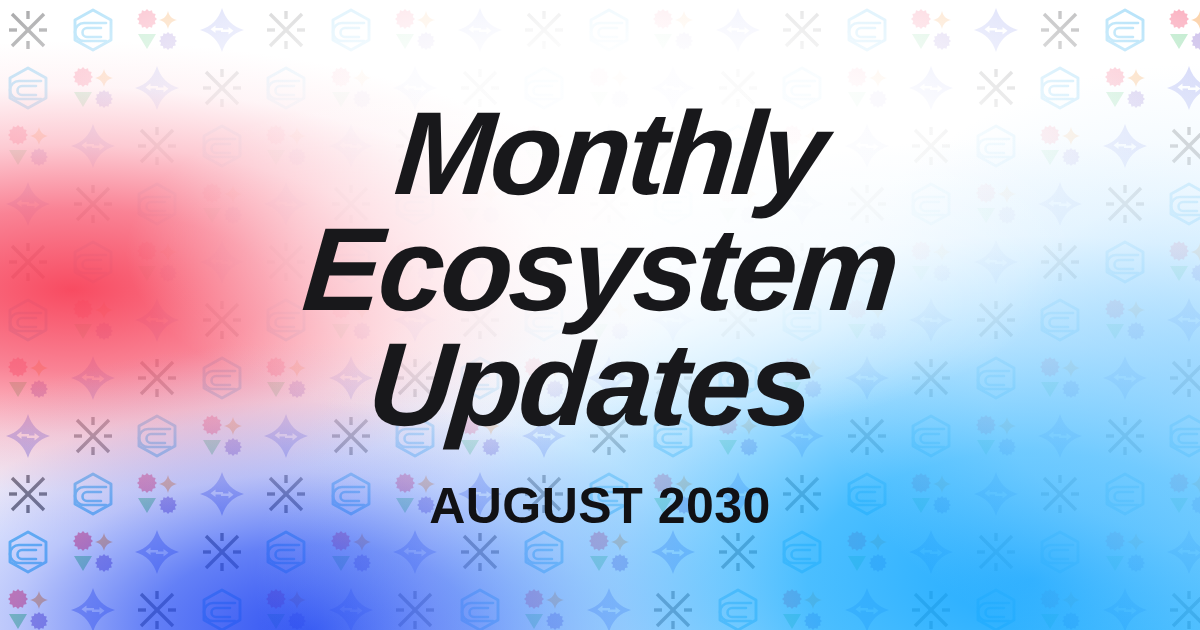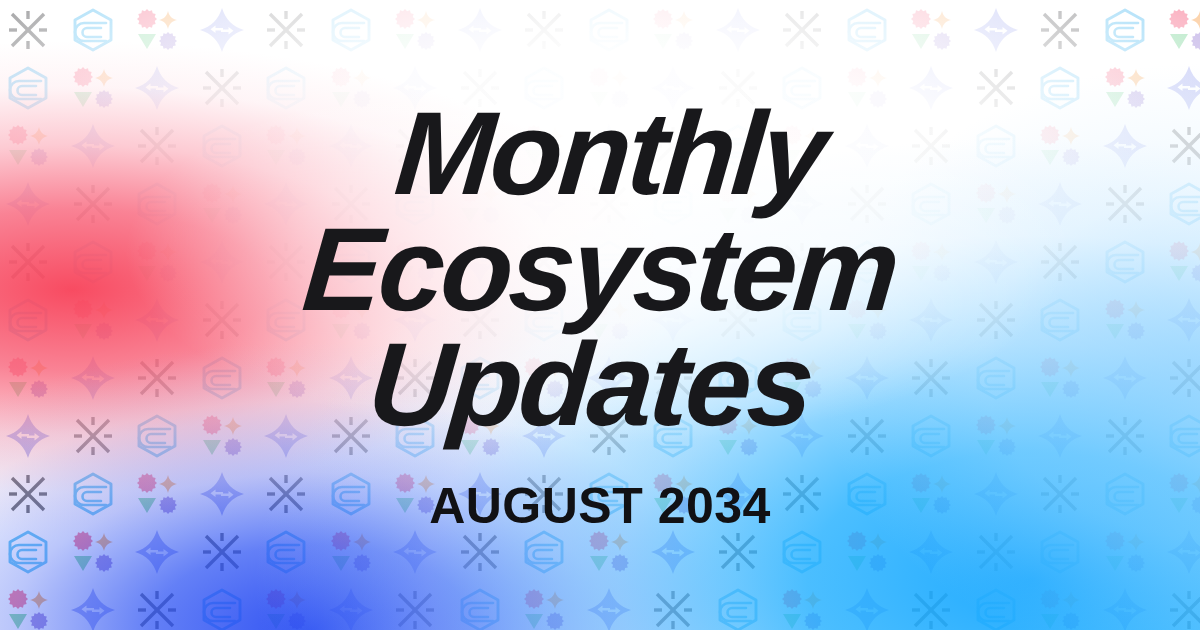--- a/index.html
+++ b/index.html
@@ -1880,16 +1880,16 @@
   <div class="wash" id="blob-cyan"></div>
   <div class="wash" id="blob-sky"></div>
   <div class="wash" id="fog-center"></div>
 
   <div id="text-block">
     <h1 id="headline">
       <span class="ln">Monthly</span>
       <span class="ln">Ecosystem</span>
       <span class="ln">Updates</span>
     </h1>
-    <p id="subtitle">AUGUST 2034</p>
+    <p id="subtitle">AUGUST 2030</p>
   </div>
 
 </div>
 
 </body></html>

